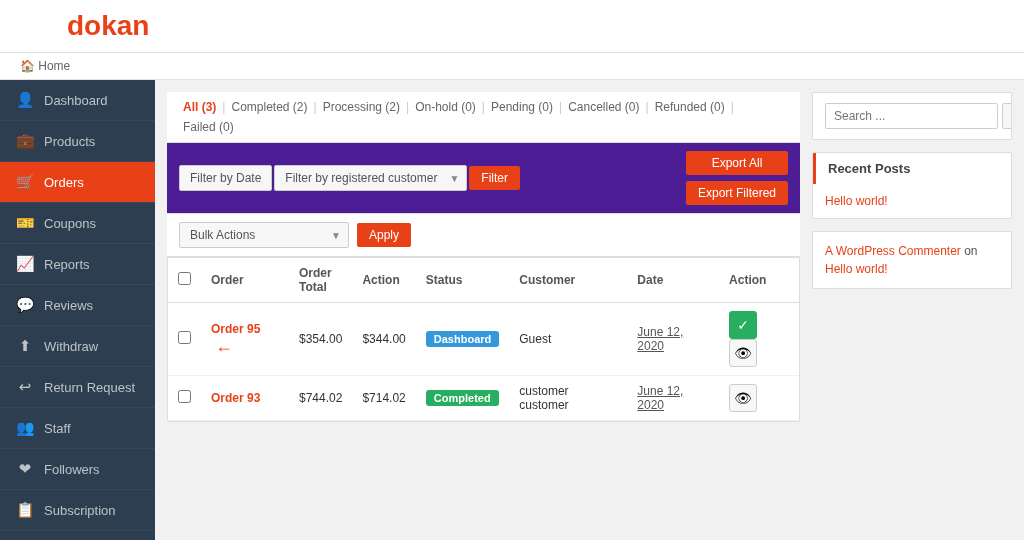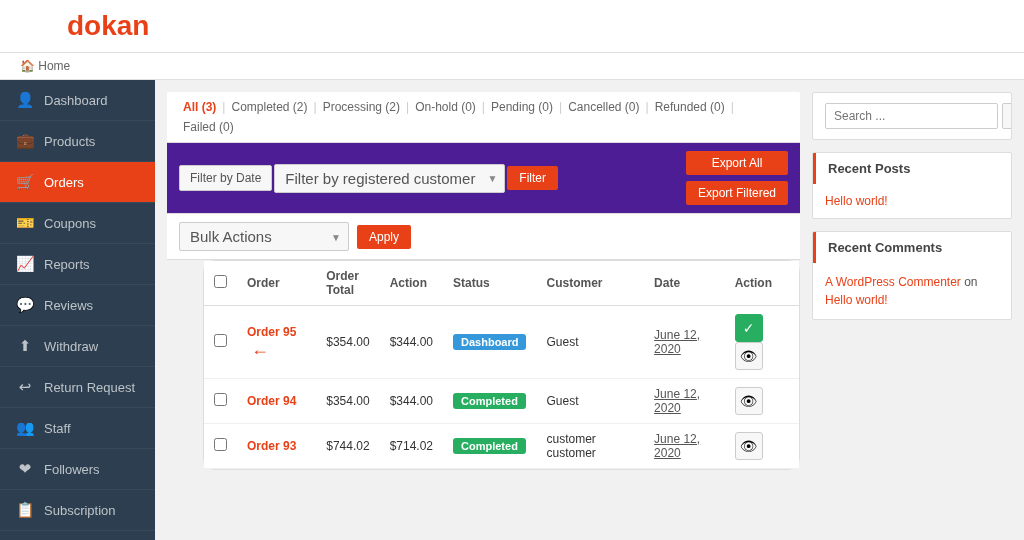--- a/index.html
+++ b/index.html
@@ -99,21 +99,21 @@
       cursor: pointer;
       font-size: 12px;
       border-radius: 2px;
       color: #555;
     }
     .filter-select {
       padding: 5px 28px 5px 10px;
       border: 1px solid #ccc;
       background: #f7f7f7;
       cursor: pointer;
-      font-size: 15px;
+      font-size: 12px;
       border-radius: 2px;
       color: #555;
       appearance: none;
       -webkit-appearance: none;
       position: relative;
     }
     .select-wrap { position: relative; display: inline-block; }
     .select-wrap::after { content: '▼'; font-size: 10px; position: absolute; right: 8px; top: 50%; transform: translateY(-50%); pointer-events: none; color: #888; }
     .btn-orange {
       padding: 5px 12px;
@@ -234,21 +234,21 @@
 
     .recent-post-link { color: #e84118; font-size: 12px; cursor: pointer; text-decoration: none; display: block; }
 
     .comment-text { font-size: 12px; color: #555; line-height: 1.5; }
     .comment-link { color: #e84118; cursor: pointer; text-decoration: none; }
 
     input[type="checkbox"] { cursor: pointer; }
 
     .underline-date { text-decoration: underline; color: #555; }
 
-    .table-wrap { background: #fff; border: 1px solid #ddd; border-radius: 12px; margin-left: 36px; }
+    .table-wrap { background: #fff; border: 1px solid #ddd; border-radius: 2px; }
   </style>
 </head>
 <body>
 
 <div class="top-header">
   <div class="logo">
     <span style="color:#e84118;">d</span><span>okan</span>
   </div>
 </div>
 
@@ -370,30 +370,20 @@
                 <td><a class="order-link">Order 95</a><span class="arrow-indicator">←</span></td>
                 <td>$354.00</td>
                 <td>$344.00</td>
                 <td><span class="badge badge-processing">Dashboard</span></td>
                 <td>Guest</td>
                 <td><span class="underline-date">June 12, 2020</span></td>
                 <td><button class="action-btn green">✓</button><button class="action-btn">👁</button></td>
               </tr>
               <tr>
                 <td><input type="checkbox" style=""></td>
-                <td><a class="order-link">Order 94</a></td>
-                <td>$354.00</td>
-                <td>$344.00</td>
-                <td><span class="badge badge-completed">Completed</span></td>
-                <td>Guest</td>
-                <td><span class="underline-date">June 12, 2020</span></td>
-                <td><button class="action-btn">👁</button></td>
-              </tr>
-              <tr>
-                <td><input type="checkbox" style=""></td>
                 <td><a class="order-link">Order 93</a></td>
                 <td>$744.02</td>
                 <td>$714.02</td>
                 <td><span class="badge badge-completed">Completed</span></td>
                 <td>customer customer</td>
                 <td><span class="underline-date">June 12, 2020</span></td>
                 <td><button class="action-btn">👁</button></td>
               </tr>
             </tbody>
         </table>
@@ -413,21 +403,20 @@
       </div>
 
       <div class="widget-box">
         <div class="widget-header">Recent Posts</div>
         <div class="widget-body" id="recent-posts-body">
         <a class="recent-post-link">Hello world!</a>
           </div>
       </div>
 
       <div class="widget-box">
-        <div class="widget-header">Recent Comments</div>
         <div class="widget-body" id="recent-comments-body">
         <p class="comment-text"><a class="comment-link">A WordPress Commenter</a> on <a class="comment-link">Hello world!</a></p>
           </div>
       </div>
 
     </div>
 
   </div>
 </div>
 

